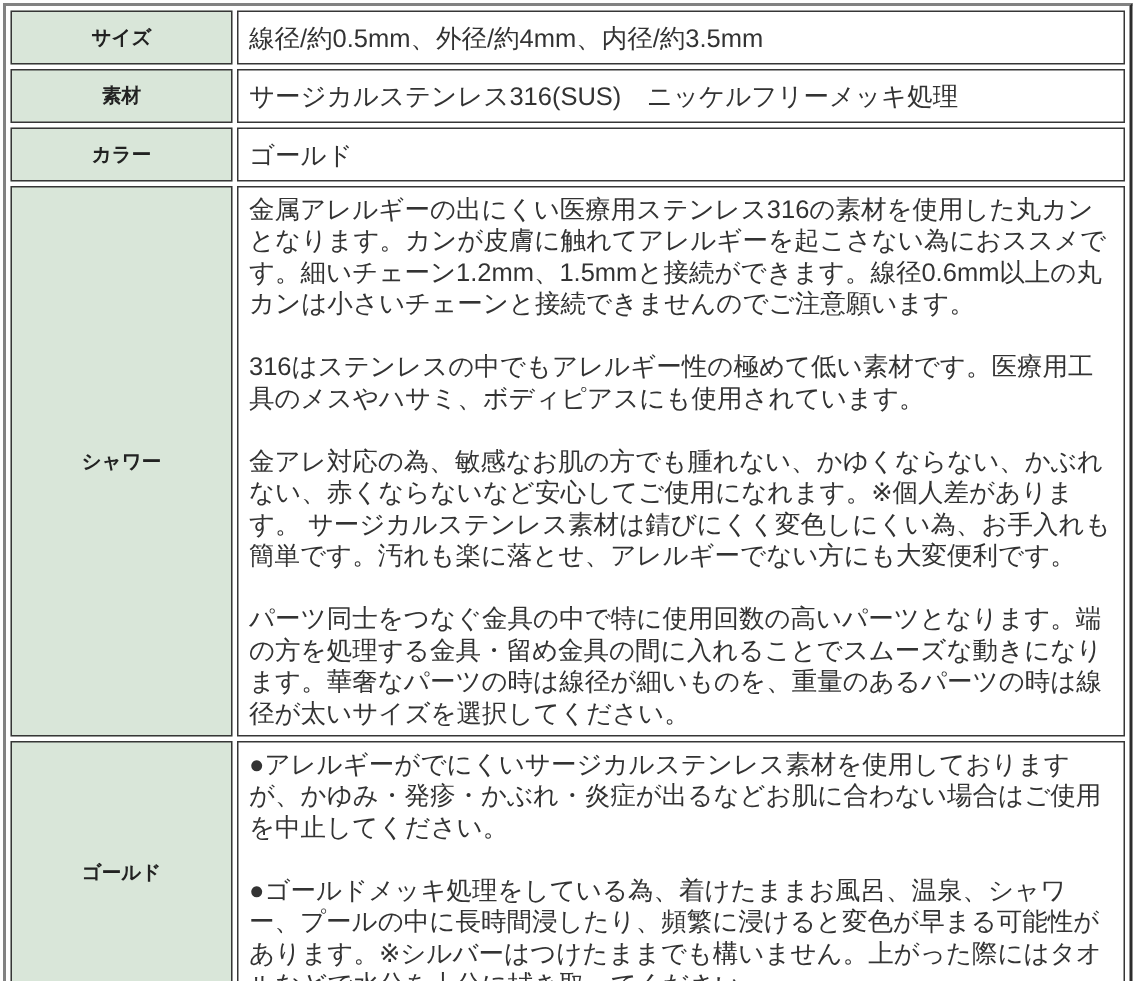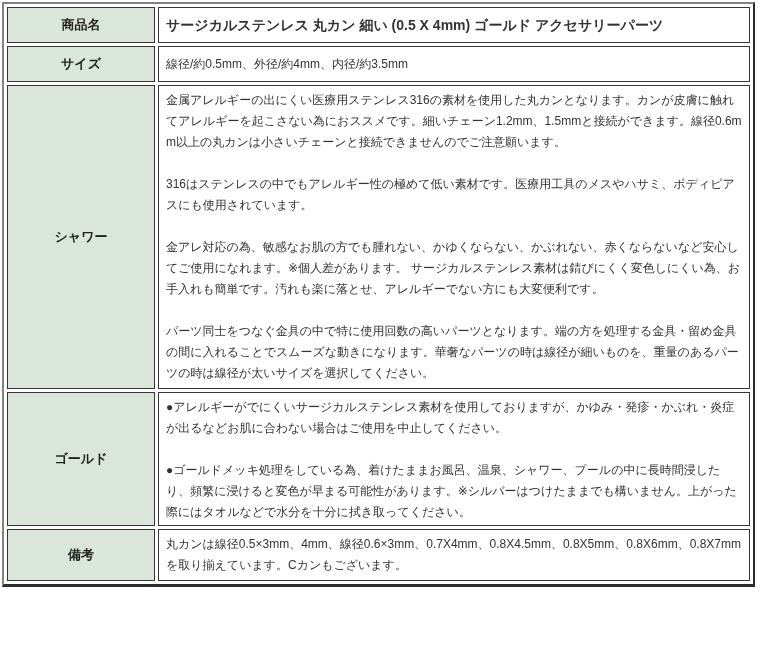--- a/index.html
+++ b/index.html
@@ -31,48 +31,52 @@
     font-weight: bold;
     font-size: 13px;
     text-align: center;
     vertical-align: middle;
     padding: 6px 4px;
     color: #222222;
   }
   td.value-cell {
     background: #ffffff;
     border: 1px solid #363636;
-    font-size: 12px;
+    font-size: 17px;
     line-height: 21px;
     vertical-align: middle;
     padding: 4px 7px;
     white-space: pre-wrap;
     word-break: break-all;
     color: #333333;
   }
   tr.row-short th.label-cell { height: 22px; }
   tr.row-short td.value-cell { height: 22px; }
   tr.row-name td.value-cell {
     font-weight: bold;
     font-size: 14px;
   }
   tr.row-caution td.value-cell { padding-bottom: 2px; }
 </style>
 </head>
 <body>
 
 <table class="spec">
   <tbody>
-    <tr class="row-short row-name">
-      <th class="label-cell">商品名</th>
-      <td class="value-cell">サージカルステンレス 丸カン 細い (0.5 X 4mm) ゴールド アクセサリーパーツ</td>
-    </tr>
     <tr class="row-short">
       <th class="label-cell">サイズ</th>
       <td class="value-cell">線径/約0.5mm、外径/約4mm、内径/約3.5mm</td>
+    </tr>
+    <tr class="row-short">
+      <th class="label-cell">素材</th>
+      <td class="value-cell">サージカルステンレス316(SUS)　ニッケルフリーメッキ処理</td>
+    </tr>
+    <tr class="row-short">
+      <th class="label-cell">カラー</th>
+      <td class="value-cell">ゴールド</td>
     </tr>
     <tr>
       <th class="label-cell">シャワー</th>
       <td class="value-cell">金属アレルギーの出にくい医療用ステンレス316の素材を使用した丸カンとなります。カンが皮膚に触れてアレルギーを起こさない為におススメです。細いチェーン1.2mm、1.5mmと接続ができます。線径0.6mm以上の丸カンは小さいチェーンと接続できませんのでご注意願います。
 
 316はステンレスの中でもアレルギー性の極めて低い素材です。医療用工具のメスやハサミ、ボディピアスにも使用されています。
 
 金アレ対応の為、敏感なお肌の方でも腫れない、かゆくならない、かぶれない、赤くならないなど安心してご使用になれます。※個人差があります。 サージカルステンレス素材は錆びにくく変色しにくい為、お手入れも簡単です。汚れも楽に落とせ、アレルギーでない方にも大変便利です。
 
 パーツ同士をつなぐ金具の中で特に使用回数の高いパーツとなります。端の方を処理する金具・留め金具の間に入れることでスムーズな動きになります。華奢なパーツの時は線径が細いものを、重量のあるパーツの時は線径が太いサイズを選択してください。</td>

